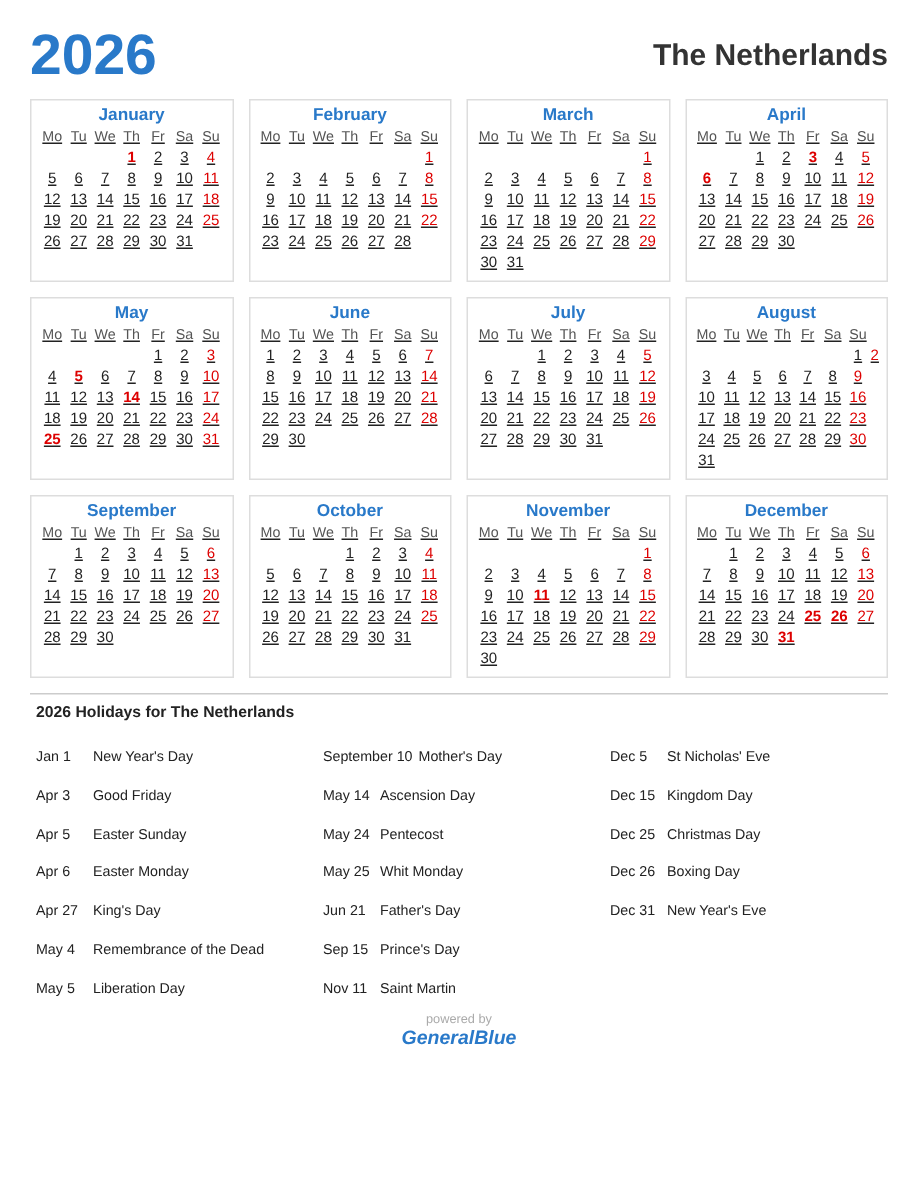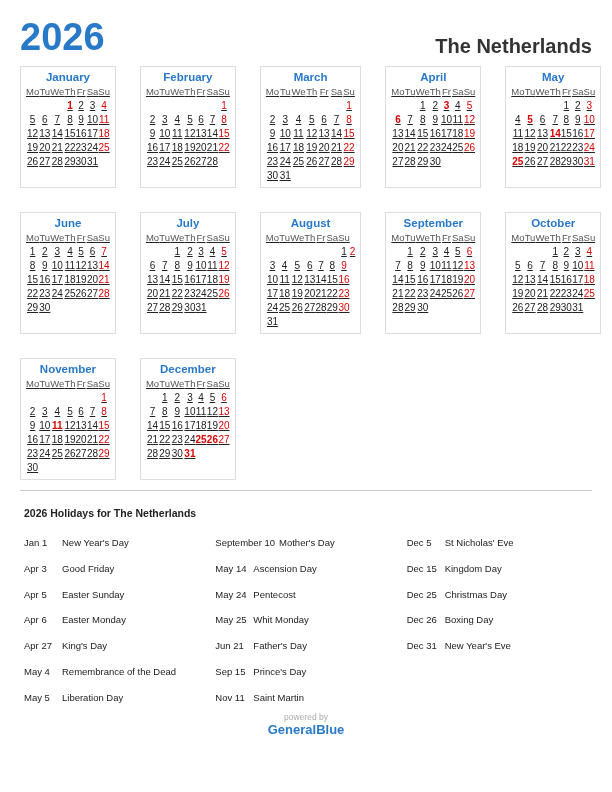--- a/index.html
+++ b/index.html
@@ -11,39 +11,39 @@
       font-size: 11px;
       color: #222;
     }
     .page {
       width: 612px;
       padding: 18px 20px 14px 20px;
     }
     .header {
       display: flex;
       justify-content: space-between;
-      align-items: flex-end;
+      align-items: center;
       margin-bottom: 10px;
     }
     .year-title {
       font-size: 38px;
       font-weight: bold;
       color: #2979c9;
       line-height: 1;
     }
     .country-title {
       font-size: 20px;
       font-weight: bold;
       color: #333;
       line-height: 1;
     }
     .calendar-grid {
       display: grid;
-      grid-template-columns: 1fr 1fr 1fr 1fr 1fr;
-      gap: 24px;
+      grid-template-columns: 1fr 1fr 1fr 1fr;
+      gap: 10px;
     }
     .month-block {
       border: 1px solid #ddd;
       padding: 4px 5px 5px 5px;
     }
     .month-name {
       text-align: center;
       color: #2979c9;
       font-weight: bold;
       font-size: 11.5px;
@@ -66,21 +66,21 @@
       text-align: center;
       font-size: 10px;
       padding: 1.5px 0;
       width: 14.28%;
       color: #222;
     }
     .cal-table td.sunday { color: #d00; }
 
     .holidays-section {
       margin-top: 10px;
-      padding: 16px 4px 4px 4px;
+      padding: 6px 4px 4px 4px;
       border-top: 1px solid #ccc;
     }
     .holidays-title {
       font-size: 10.5px;
       font-weight: bold;
       margin-bottom: 5px;
       color: #222;
     }
     .holidays-cols {
       display: flex;
@@ -108,20 +108,21 @@
     .footer {
       margin-top: 2px;
       text-align: center;
       font-size: 9px;
       color: #888;
     }
     .footer-brand {
       font-size: 13px;
       font-weight: bold;
       color: #222;
+      font-style: italic;
     }
     .footer-brand span {
       color: #2979c9;
     }
     .powered-by {
       font-size: 8.5px;
       color: #aaa;
     }
   </style>
 </head>

